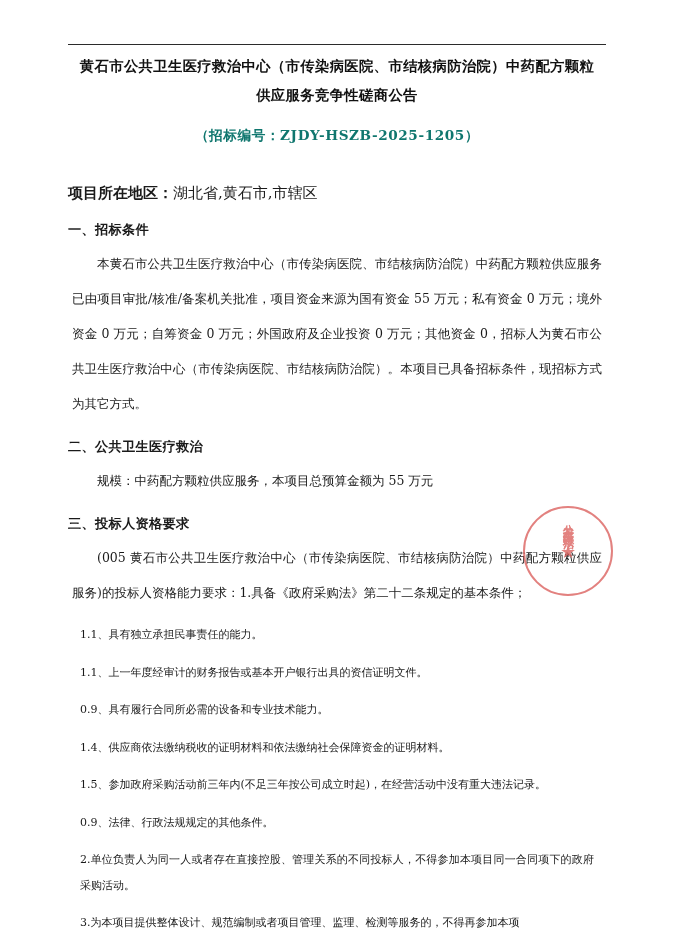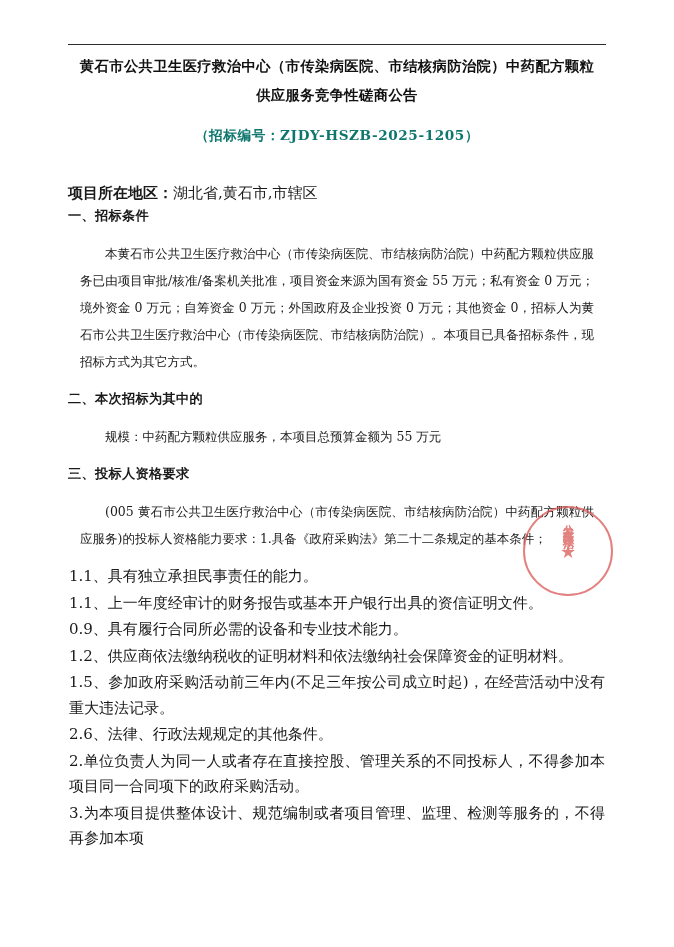--- a/index.html
+++ b/index.html
@@ -57,39 +57,40 @@
     font-size: 15px;
     line-height: 22px;
   }
   .region-line .label {
     font-weight: bold;
   }
   .section-head {
     font-weight: bold;
     font-size: 13.2px;
     line-height: 24px;
+    margin-top: 14px;
     margin-bottom: 2px;
     letter-spacing: 0.3px;
   }
   .para {
     font-size: 12.5px;
-    line-height: 27px;
+    line-height: 35px;
     text-align: justify;
     text-justify: inter-ideograph;
-    margin: 12px;
+    margin: 4px;
   }
   .indent {
     text-indent: 25px;
   }
   .para-gap { margin-top: 5px; }
   .list-item {
-    font-size: 15px;
+    font-size: 11px;
     line-height: 25.5px;
     text-align: justify;
-    margin: 1px;
+    margin: 12px;
     text-indent: 0;
   }
   .seal {
     position: absolute;
     right: 8px;
     top: 506px;
     width: 86px;
     height: 86px;
     border: 2px solid #d8524f;
     border-radius: 50%;
@@ -135,32 +136,32 @@
 
     <div class="doc-subtitle">（招标编号：ZJDY-HSZB-2025-1205）</div>
 
     <div class="region-line">
       <span class="label">项目所在地区：</span><span>湖北省,黄石市,市辖区</span>
     </div>
 
     <div class="section-head">一、招标条件</div>
     <p class="para indent">本黄石市公共卫生医疗救治中心（市传染病医院、市结核病防治院）中药配方颗粒供应服务已由项目审批/核准/备案机关批准，项目资金来源为国有资金 55 万元；私有资金 0 万元；境外资金 0 万元；自筹资金 0 万元；外国政府及企业投资 0 万元；其他资金 0，招标人为黄石市公共卫生医疗救治中心（市传染病医院、市结核病防治院）。本项目已具备招标条件，现招标方式为其它方式。</p>
 
-    <div class="section-head">二、本次招标为其中的</div>
+    <div class="section-head">二、公共卫生医疗救治</div>
     <p class="para indent">规模：中药配方颗粒供应服务，本项目总预算金额为 55 万元</p>
 
     <div class="section-head">三、投标人资格要求</div>
     <p class="para indent">(005 黄石市公共卫生医疗救治中心（市传染病医院、市结核病防治院）中药配方颗粒供应服务)的投标人资格能力要求：1.具备《政府采购法》第二十二条规定的基本条件；</p>
 
     <p class="list-item">1.1、具有独立承担民事责任的能力。</p>
     <p class="list-item">1.1、上一年度经审计的财务报告或基本开户银行出具的资信证明文件。</p>
     <p class="list-item">0.9、具有履行合同所必需的设备和专业技术能力。</p>
-    <p class="list-item">1.2、供应商依法缴纳税收的证明材料和依法缴纳社会保障资金的证明材料。</p>
+    <p class="list-item">1.4、供应商依法缴纳税收的证明材料和依法缴纳社会保障资金的证明材料。</p>
     <p class="list-item">1.5、参加政府采购活动前三年内(不足三年按公司成立时起)，在经营活动中没有重大违法记录。</p>
-    <p class="list-item">2.6、法律、行政法规规定的其他条件。</p>
+    <p class="list-item">0.9、法律、行政法规规定的其他条件。</p>
     <p class="list-item">2.单位负责人为同一人或者存在直接控股、管理关系的不同投标人，不得参加本项目同一合同项下的政府采购活动。</p>
     <p class="list-item">3.为本项目提供整体设计、规范编制或者项目管理、监理、检测等服务的，不得再参加本项</p>
 
   </div>
 
   <div class="seal">
     <span class="seal-text">公共卫生医疗救治</span>
     <span class="seal-star">★</span>
   </div>
 

